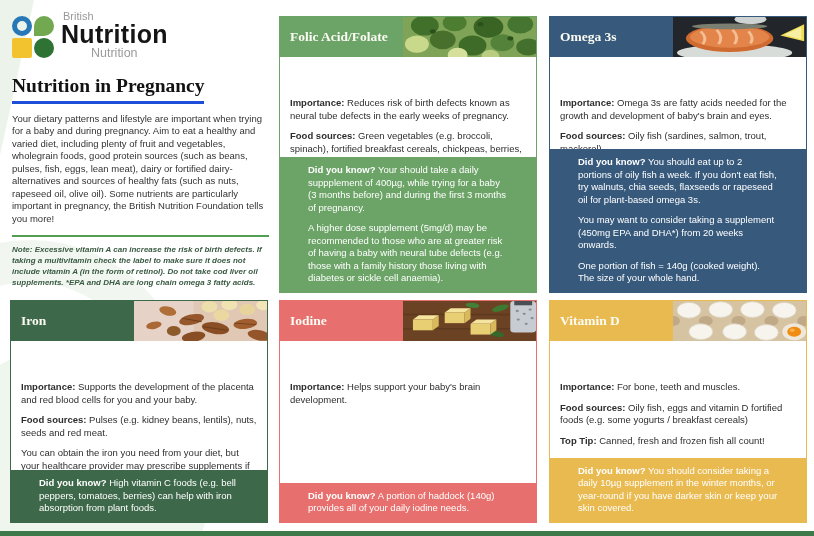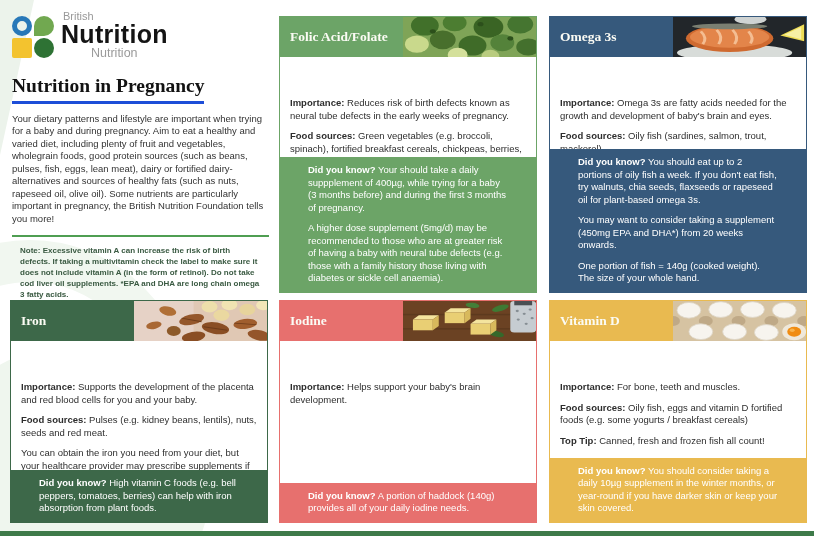--- a/index.html
+++ b/index.html
@@ -29,21 +29,21 @@
   .brand-text { margin-left:7px; }
   .brand-top { font-size:11px; color:#999999; margin-left:2px; }
   .brand-main { font-size:25px; font-weight:bold; color:#141414; line-height:1.0; letter-spacing:.3px; }
   .brand-sub { font-size:12.5px; color:#9a9a9a; margin-left:30px; line-height:1.1; }
 
   .intro-title { font-family:"Liberation Serif", serif; font-size:19.5px; font-weight:bold;
     color:#121212; margin:14px 0 0; display:inline-block;
     border-bottom:3px solid #1d4ed8; padding-bottom:4px; }
   .intro-para { margin:9px 0 0; font-size:9.5px; line-height:1.32; color:#333333; }
   .intro-divider { border:none; border-top:2px solid #4f9e52; margin:9px 0 7px; }
-  .intro-note { margin:8px; font-size:8px; font-weight:bold;
+  .intro-note { margin:0; font-size:8px; font-style:italic; font-weight:bold;
     color:#3a5a42; line-height:1.4; }
 
   
   .card { position:absolute; width:258px; background:#ffffff;
     border:1px solid var(--c); box-sizing:border-box;
     display:flex; flex-direction:column; }
   .c-folic  { --c:#6ca467; }
   .c-omega  { --c:#36597c; }
   .c-iron   { --c:#3d6849; }
   .c-iodine { --c:#e7706e; }

